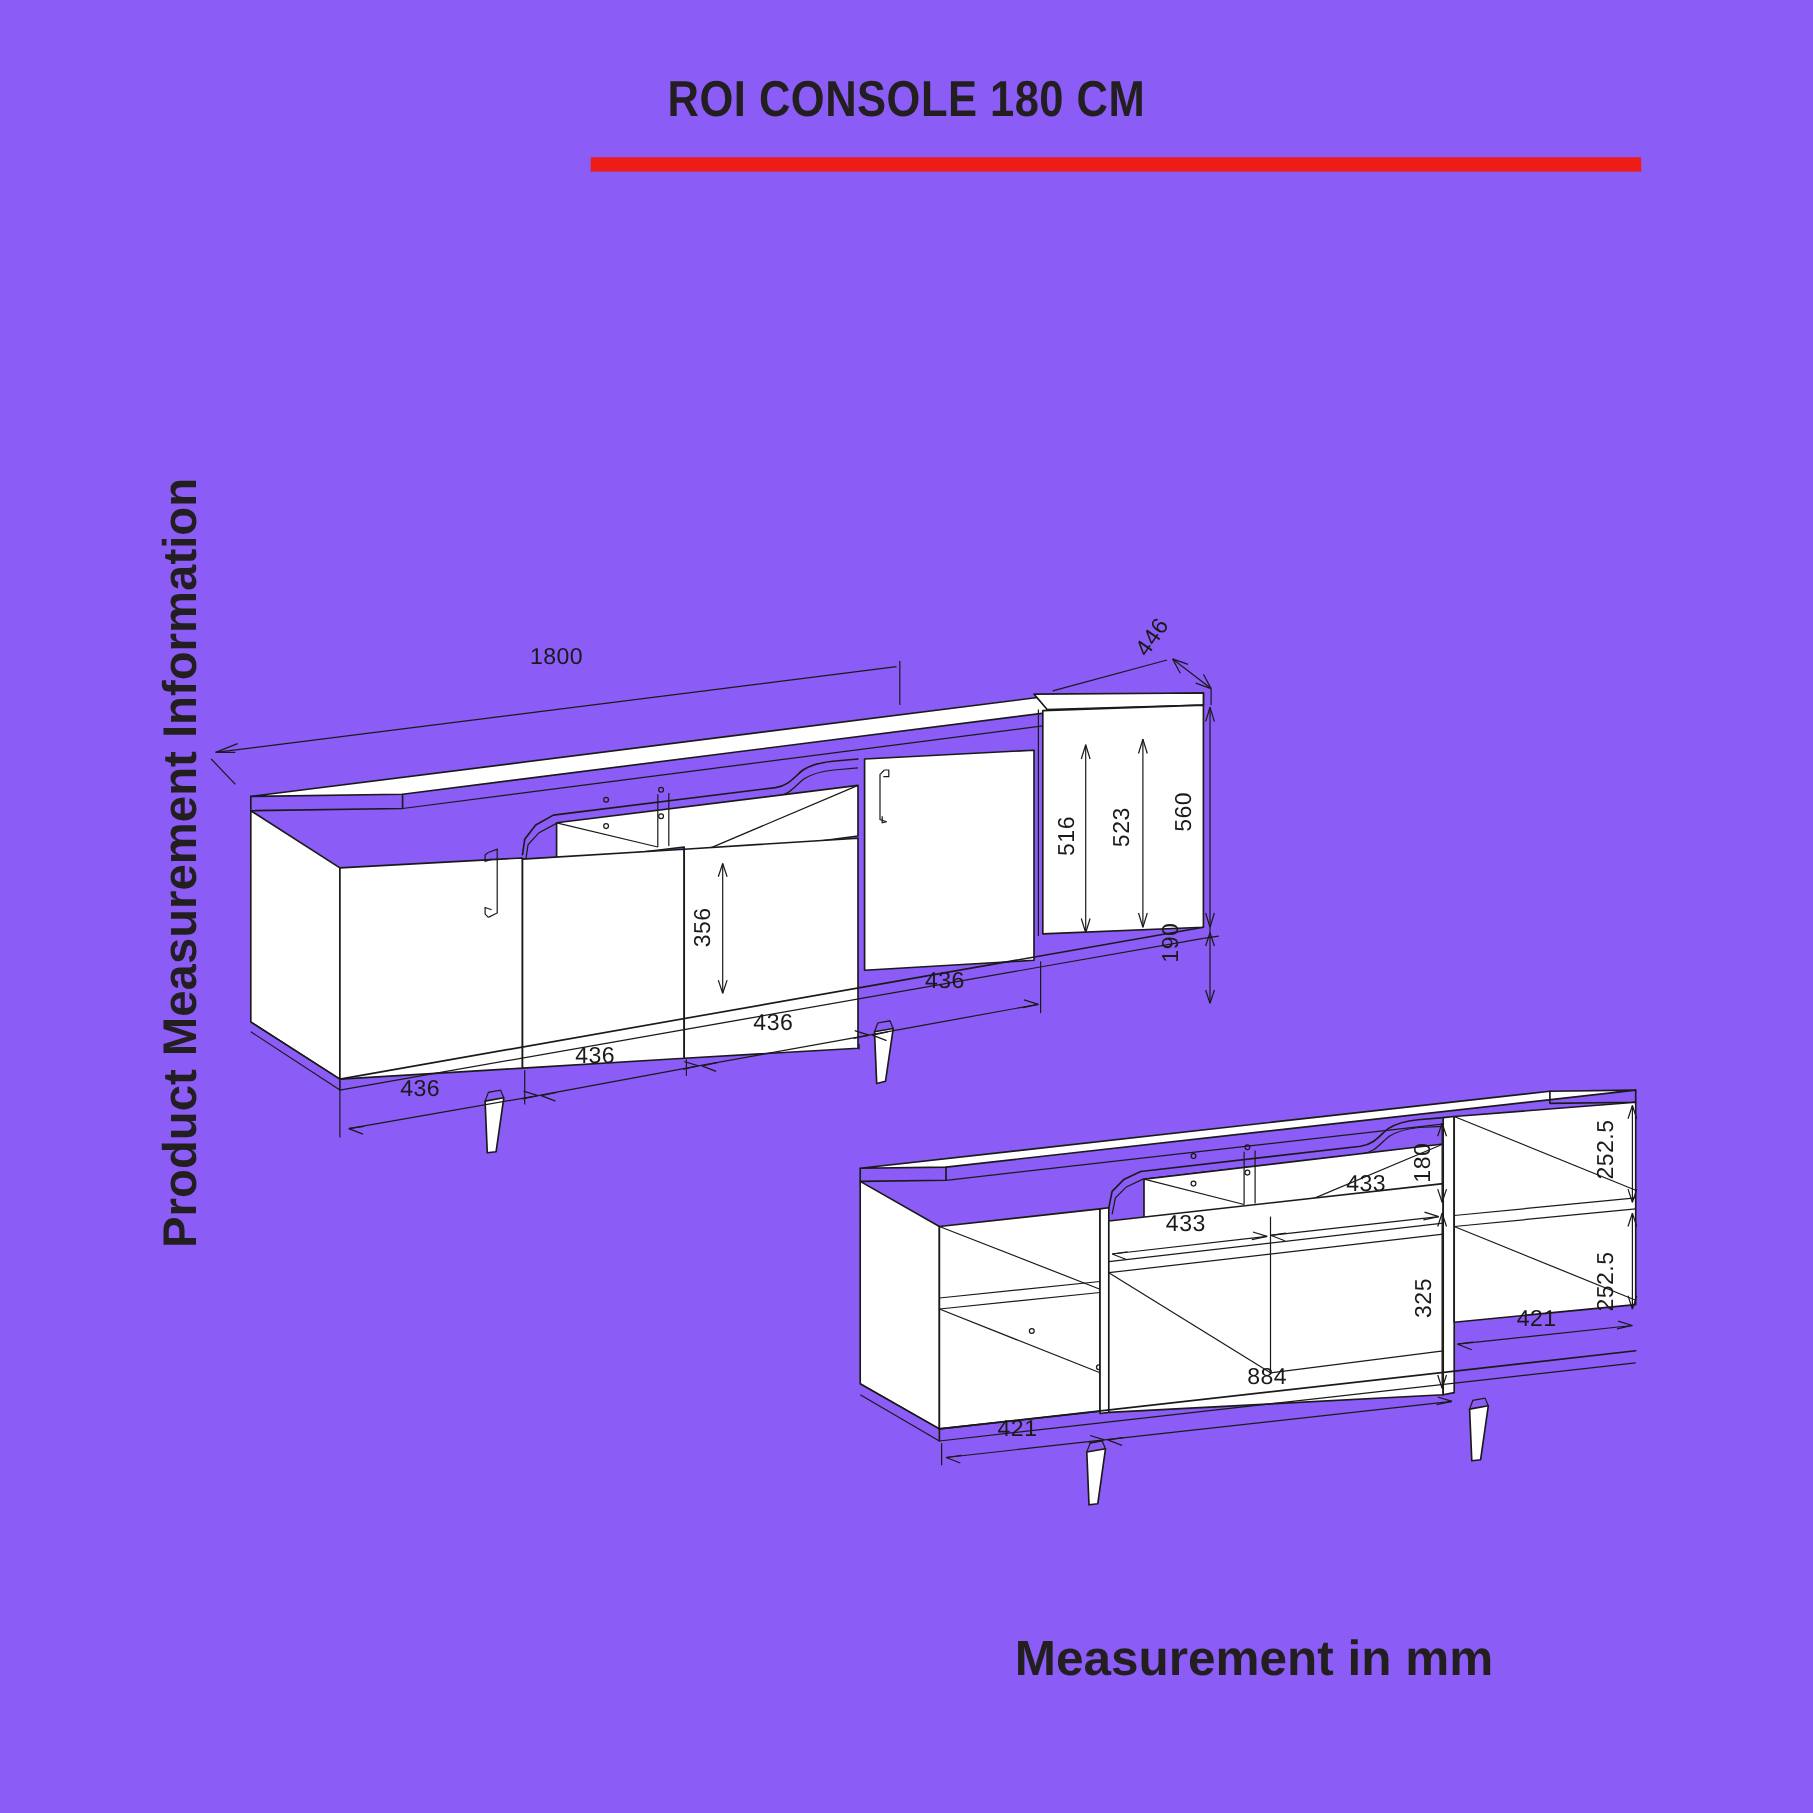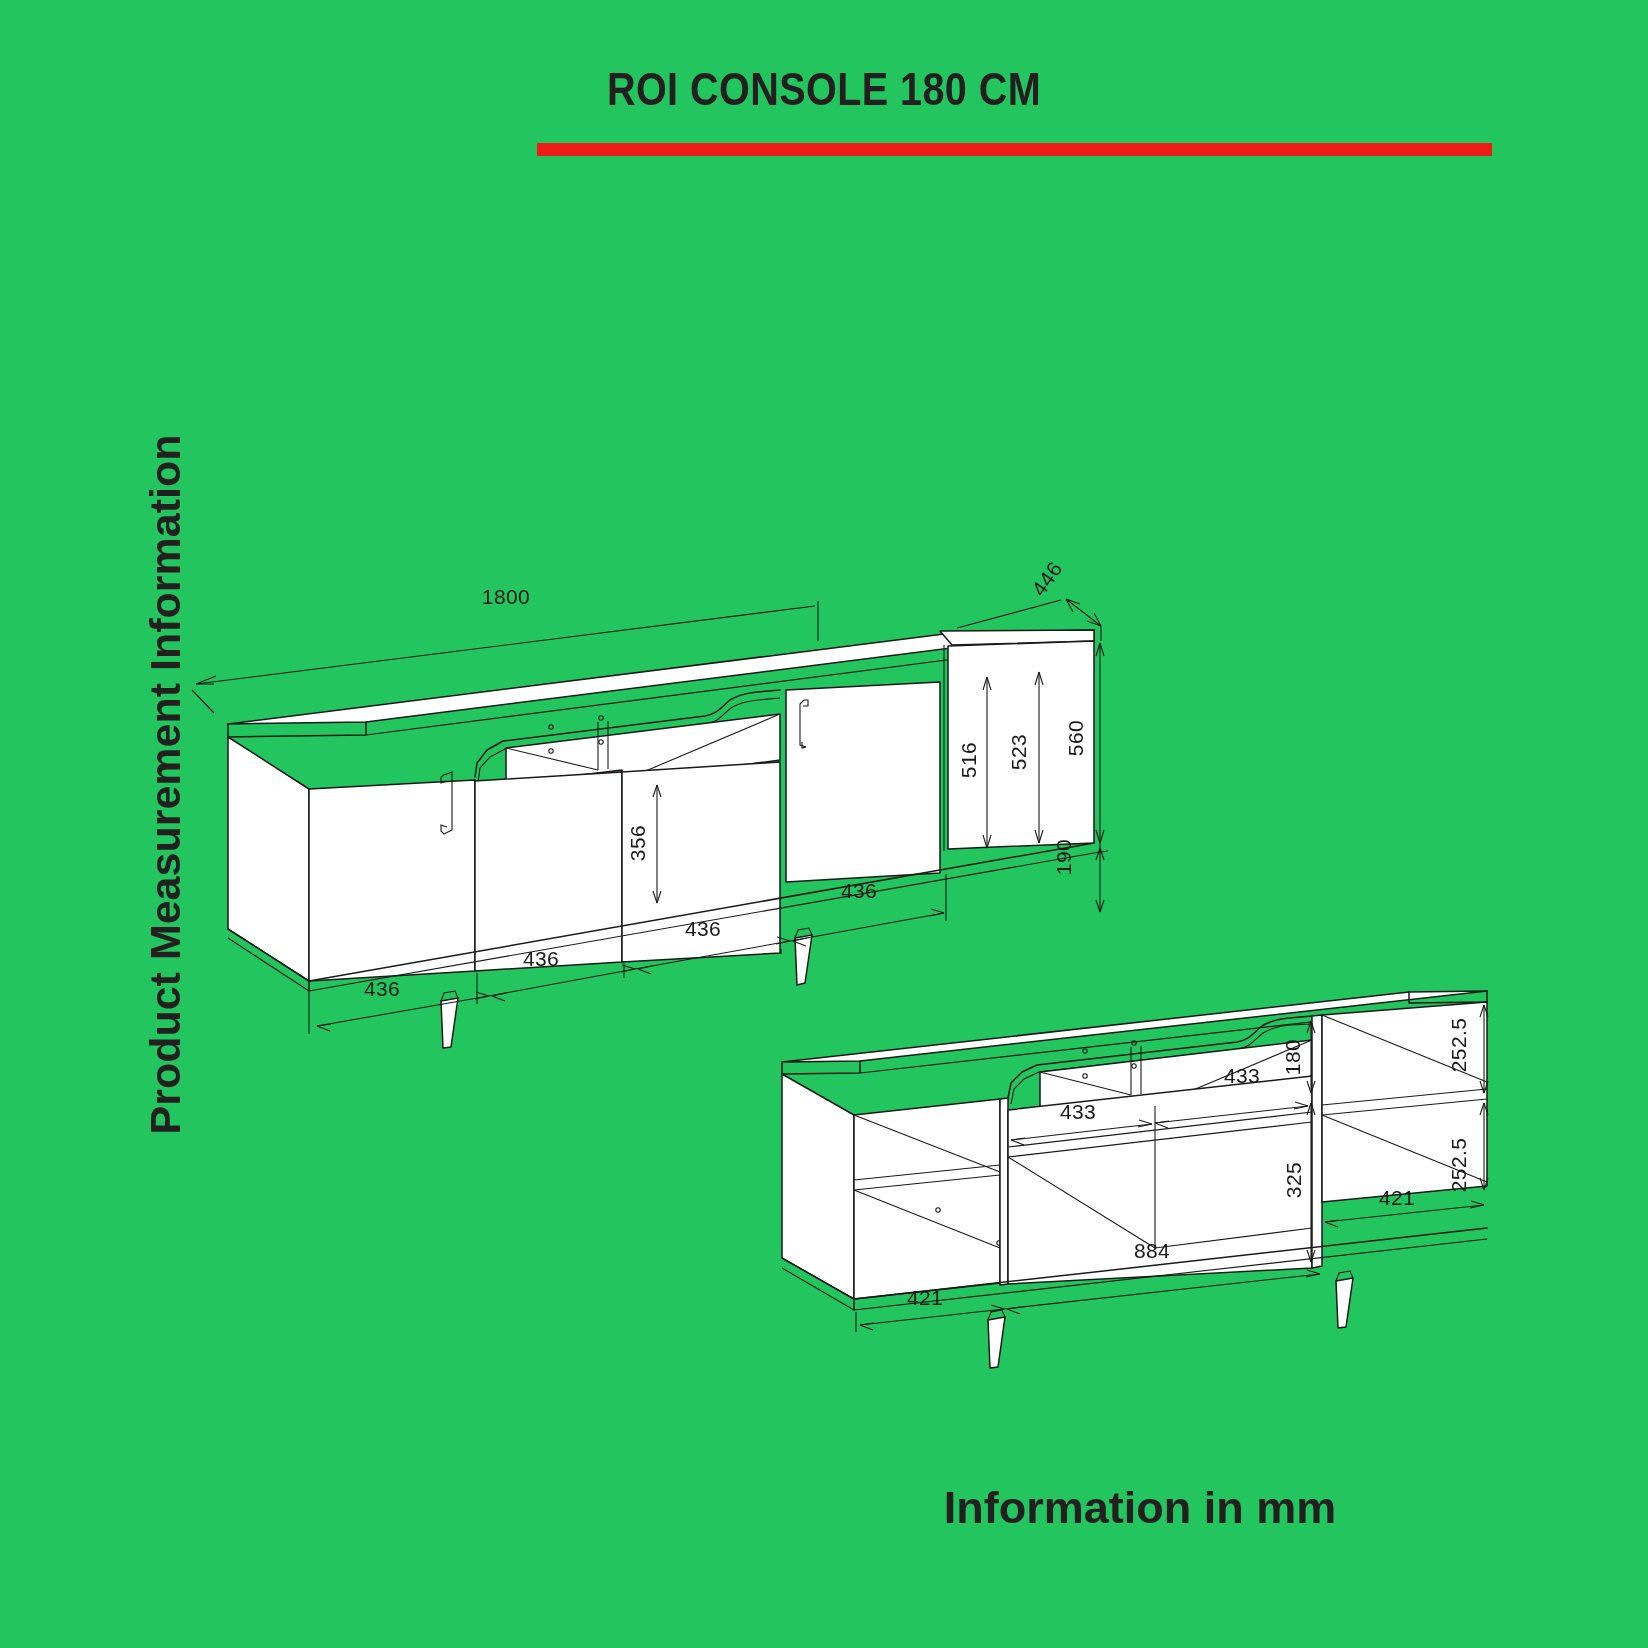--- a/index.html
+++ b/index.html
@@ -4,21 +4,21 @@
 <style>
   html, body {
     margin: 0;
     padding: 0;
     background: #ffffff;
   }
   #page {
     position: relative;
     width: 1648px;
     height: 1648px;
-    background: #22c55e;
+    background: #8b5cf6;
     overflow: hidden;
     font-family: "Liberation Sans", sans-serif;
   }
   
   #title {
     position: absolute;
     left: 0;
     top: 62px;
     width: 1648px;
     text-align: center;
@@ -109,21 +109,21 @@
 <body>
 
 <div id="page">
 
   <div id="title">ROI CONSOLE 180 CM</div>
 
   <div id="title-rule" style="background: rgb(238, 28, 22);"></div>
 
   <div id="side-caption">Product Measurement Information</div>
 
-  <div id="footer-caption">Information in mm</div>
+  <div id="footer-caption">Measurement in mm</div>
 
   <svg id="drawing" viewBox="0 0 1648 1648">
 
     <g>
 
       <path class="face" d="M 228,724 L 952,633 L 1094,630 L 366,722 Z"></path>
       <path class="ln" d="M 228,724 L 228,737 L 366,735 L 366,722"></path>
       <path class="ln" d="M 1094,630 L 1094,641 L 952,645 L 952,633"></path>
       <path class="ln-thin" d="M 366,735 L 1094,641"></path>
 

